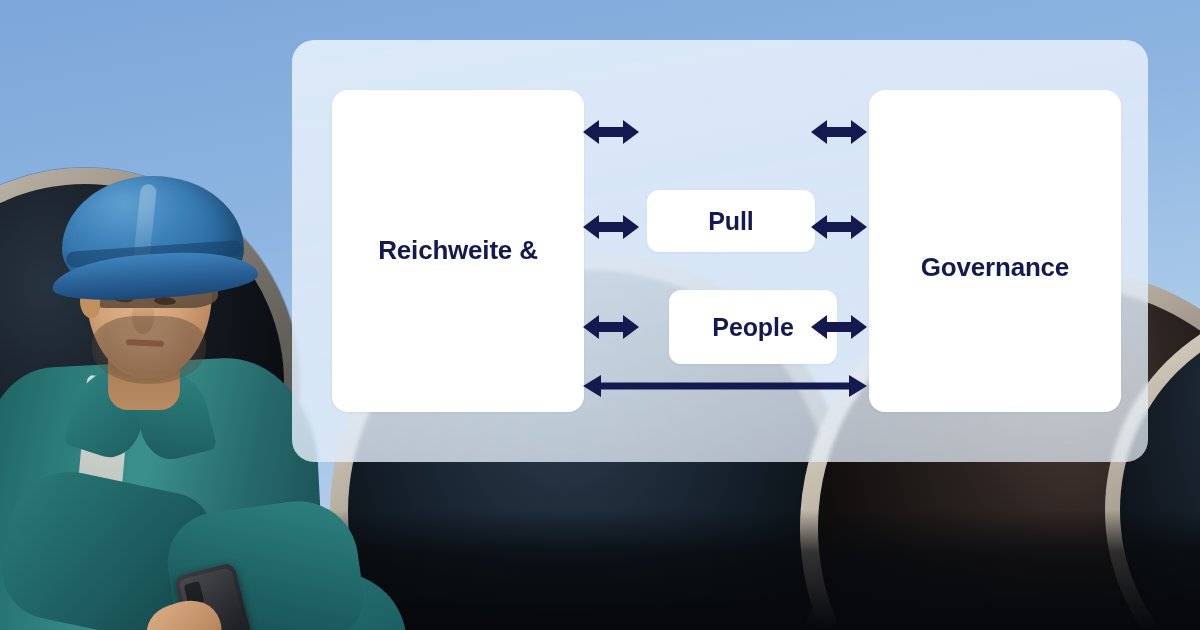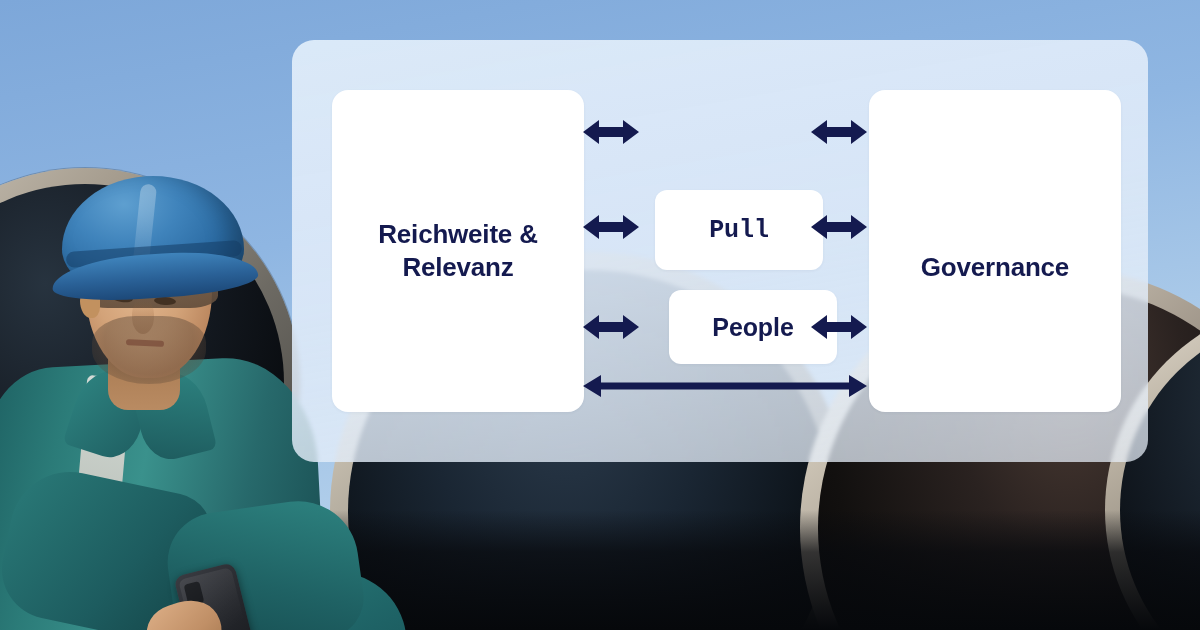--- a/index.html
+++ b/index.html
@@ -352,21 +352,21 @@
     display: flex;
     align-items: center;
     justify-content: center;
     color: #141a4f;
     font-weight: bold;
     font-size: 25px;
     letter-spacing: -0.1px;
     box-shadow: 0 1px 3px rgba(30,50,90,0.06);
   }
   .chip-push   { left: 349px; top: 55px;  width: 168px; height: 74px; }
-  .chip-pull   { left: 363px; top: 150px; width: 168px; height: 80px; font-family: Liberation Mono, monospace; }
+  .chip-pull   { left: 355px; top: 150px; width: 168px; height: 62px; }
   .chip-people { left: 349px; top: 250px; width: 168px; height: 74px; margin-left: 28px; }
 
   
   .arrow {
     position: absolute;
     overflow: visible;
   }
   .arr-push-l   { left: 289px; top: 72px;  width: 60px; height: 40px; }
   .arr-push-r   { left: 517px; top: 72px;  width: 60px; height: 40px; }
   .arr-pull-l   { left: 289px; top: 167px; width: 60px; height: 40px; }
@@ -425,21 +425,20 @@
 
     </div>
   </div>
 
   <div class="panel">
     <div class="diagram">
 
       <div class="pillar pillar-left">
         <span>
           <span>Reichweite &amp;</span><br>
-          <span>Relevanz</span>
         </span>
       </div>
 
       <div class="pillar pillar-right">
         <span>
           <br>
           <span>Governance</span>
         </span>
       </div>
 

